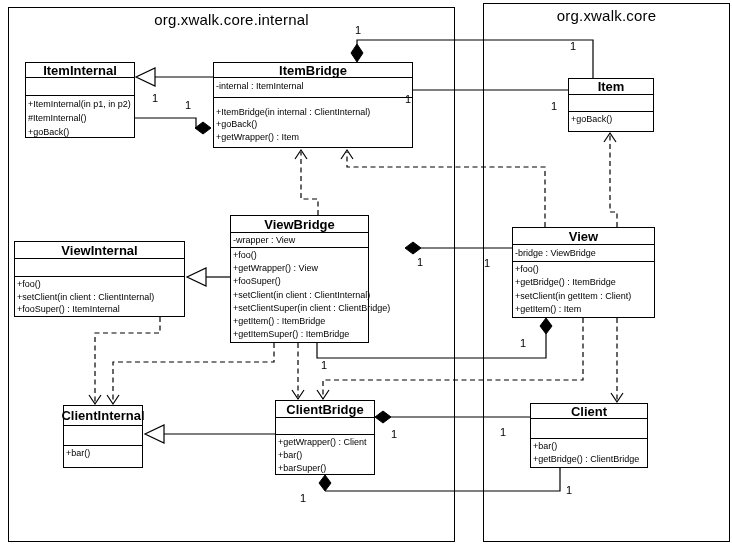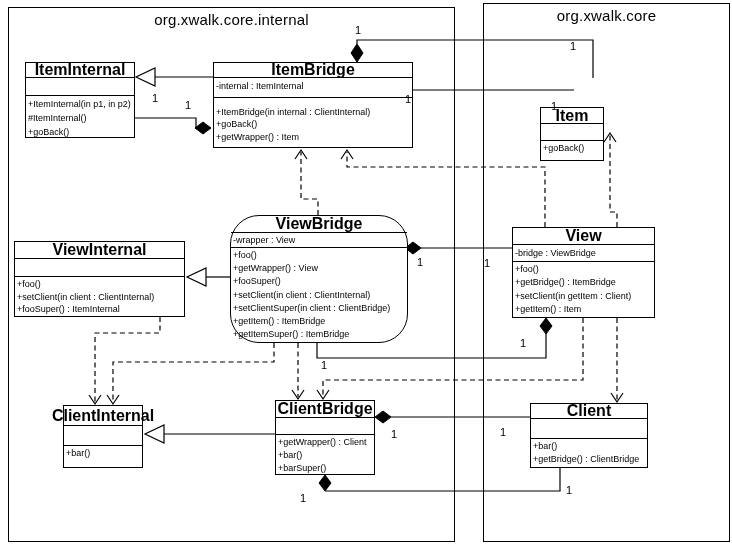--- a/index.html
+++ b/index.html
@@ -1,21 +1,21 @@
 <!DOCTYPE html>
 <html><head>
 <meta charset="utf-8">
 <style>
   html,body{margin:0;padding:0;background:#fff;}
   .stage{position:relative;width:732px;height:544px;background:#fff;
          font-family:"Liberation Sans",sans-serif;color:#000;overflow:hidden;}
   .pkg{position:absolute;border:1px solid #000;box-sizing:border-box;background:transparent;}
   .pkg-title{font-size:15px;text-align:center;padding-top:3px;letter-spacing:.2px;}
   .cls{position:absolute;border:1.5px solid #000;background:#fff;box-sizing:border-box;z-index:3;}
-  .cls .t{border-bottom:1.5px solid #000;font-weight:bold;font-size:16px;
+  .cls .t{border-bottom:1.5px solid #000;font-weight:bold;font-size:13px;
           display:flex;align-items:center;justify-content:center;box-sizing:border-box;white-space:nowrap;}
   .cls .a{border-bottom:1.5px solid #000;box-sizing:border-box;padding:2px 2px 0 2px;}
   .cls .m{box-sizing:border-box;padding:1px 2px 0 2px;}
   .ln{font-size:9px;line-height:13px;white-space:nowrap;}
   .mult{position:absolute;font-size:11px;z-index:4;line-height:11px;}
   svg.wires{position:absolute;left:0;top:0;z-index:2;}
   .solid{fill:none;stroke:#000;stroke-width:1.2;}
   .dashed{fill:none;stroke:#000;stroke-width:1.2;stroke-dasharray:5 3.5;}
   .diamond{fill:#000;stroke:#000;stroke-width:1;}
   .tri{fill:#fff;stroke:#000;stroke-width:1.2;}
@@ -132,39 +132,39 @@
     <div class="a" style="height:20px;">
       <div class="ln">-internal : ItemInternal</div>
     </div>
     <div class="m">
       <div class="ln" style="line-height:12.4px;margin-top:7px;">+ItemBridge(in internal : ClientInternal)</div>
       <div class="ln" style="line-height:12.4px;">+goBack()</div>
       <div class="ln" style="line-height:12.4px;">+getWrapper() : Item</div>
     </div>
   </div>
 
-  <div class="cls" style="left:540px;top:78px;width:64px;height:54px;margin-top:29px;">
+  <div class="cls" style="left:568px;top:78px;width:86px;height:54px;">
     <div class="t" style="height:16px;">Item</div>
     <div class="a" style="height:17px;"></div>
     <div class="m">
       <div class="ln">+goBack()</div>
     </div>
   </div>
 
   <div class="cls" style="left:14px;top:241px;width:171px;height:76px;">
     <div class="t" style="height:17px;">ViewInternal</div>
     <div class="a" style="height:18px;"></div>
     <div class="m">
       <div class="ln" style="line-height:12.6px;">+foo()</div>
       <div class="ln" style="line-height:12.6px;">+setClient(in client : ClientInternal)</div>
       <div class="ln" style="line-height:12.6px;">+fooSuper() : ItemInternal</div>
     </div>
   </div>
 
-  <div class="cls" style="left:230px;top:215px;width:178px;height:128px;border-radius:29px;">
+  <div class="cls" style="left:230px;top:215px;width:139px;height:128px;">
     <div class="t" style="height:17px;">ViewBridge</div>
     <div class="a" style="height:15px;padding-top:1px;">
       <div class="ln">-wrapper : View</div>
     </div>
     <div class="m">
       <div class="ln" style="line-height:13.2px;">+foo()</div>
       <div class="ln" style="line-height:13.2px;">+getWrapper() : View</div>
       <div class="ln" style="line-height:13.2px;">+fooSuper()</div>
       <div class="ln" style="line-height:13.2px;">+setClient(in client : ClientInternal)</div>
       <div class="ln" style="line-height:13.2px;">+setClientSuper(in client : ClientBridge)</div>

